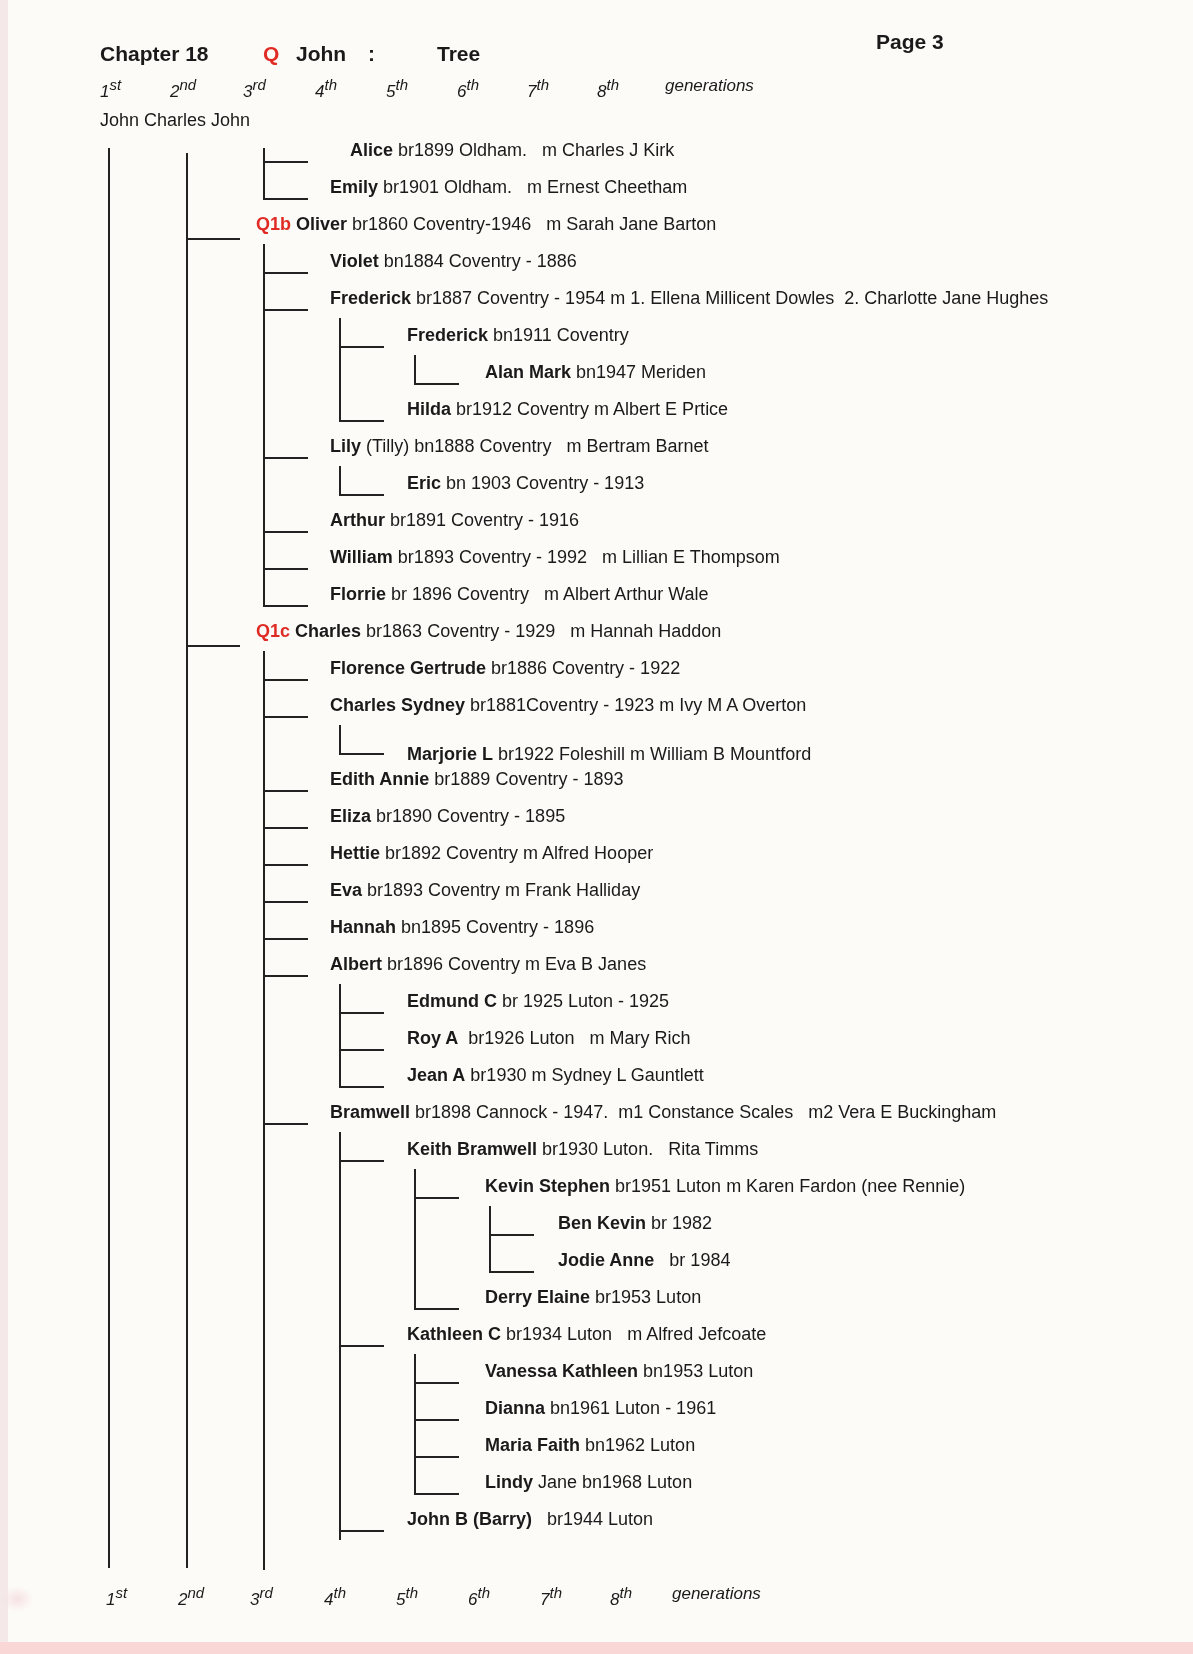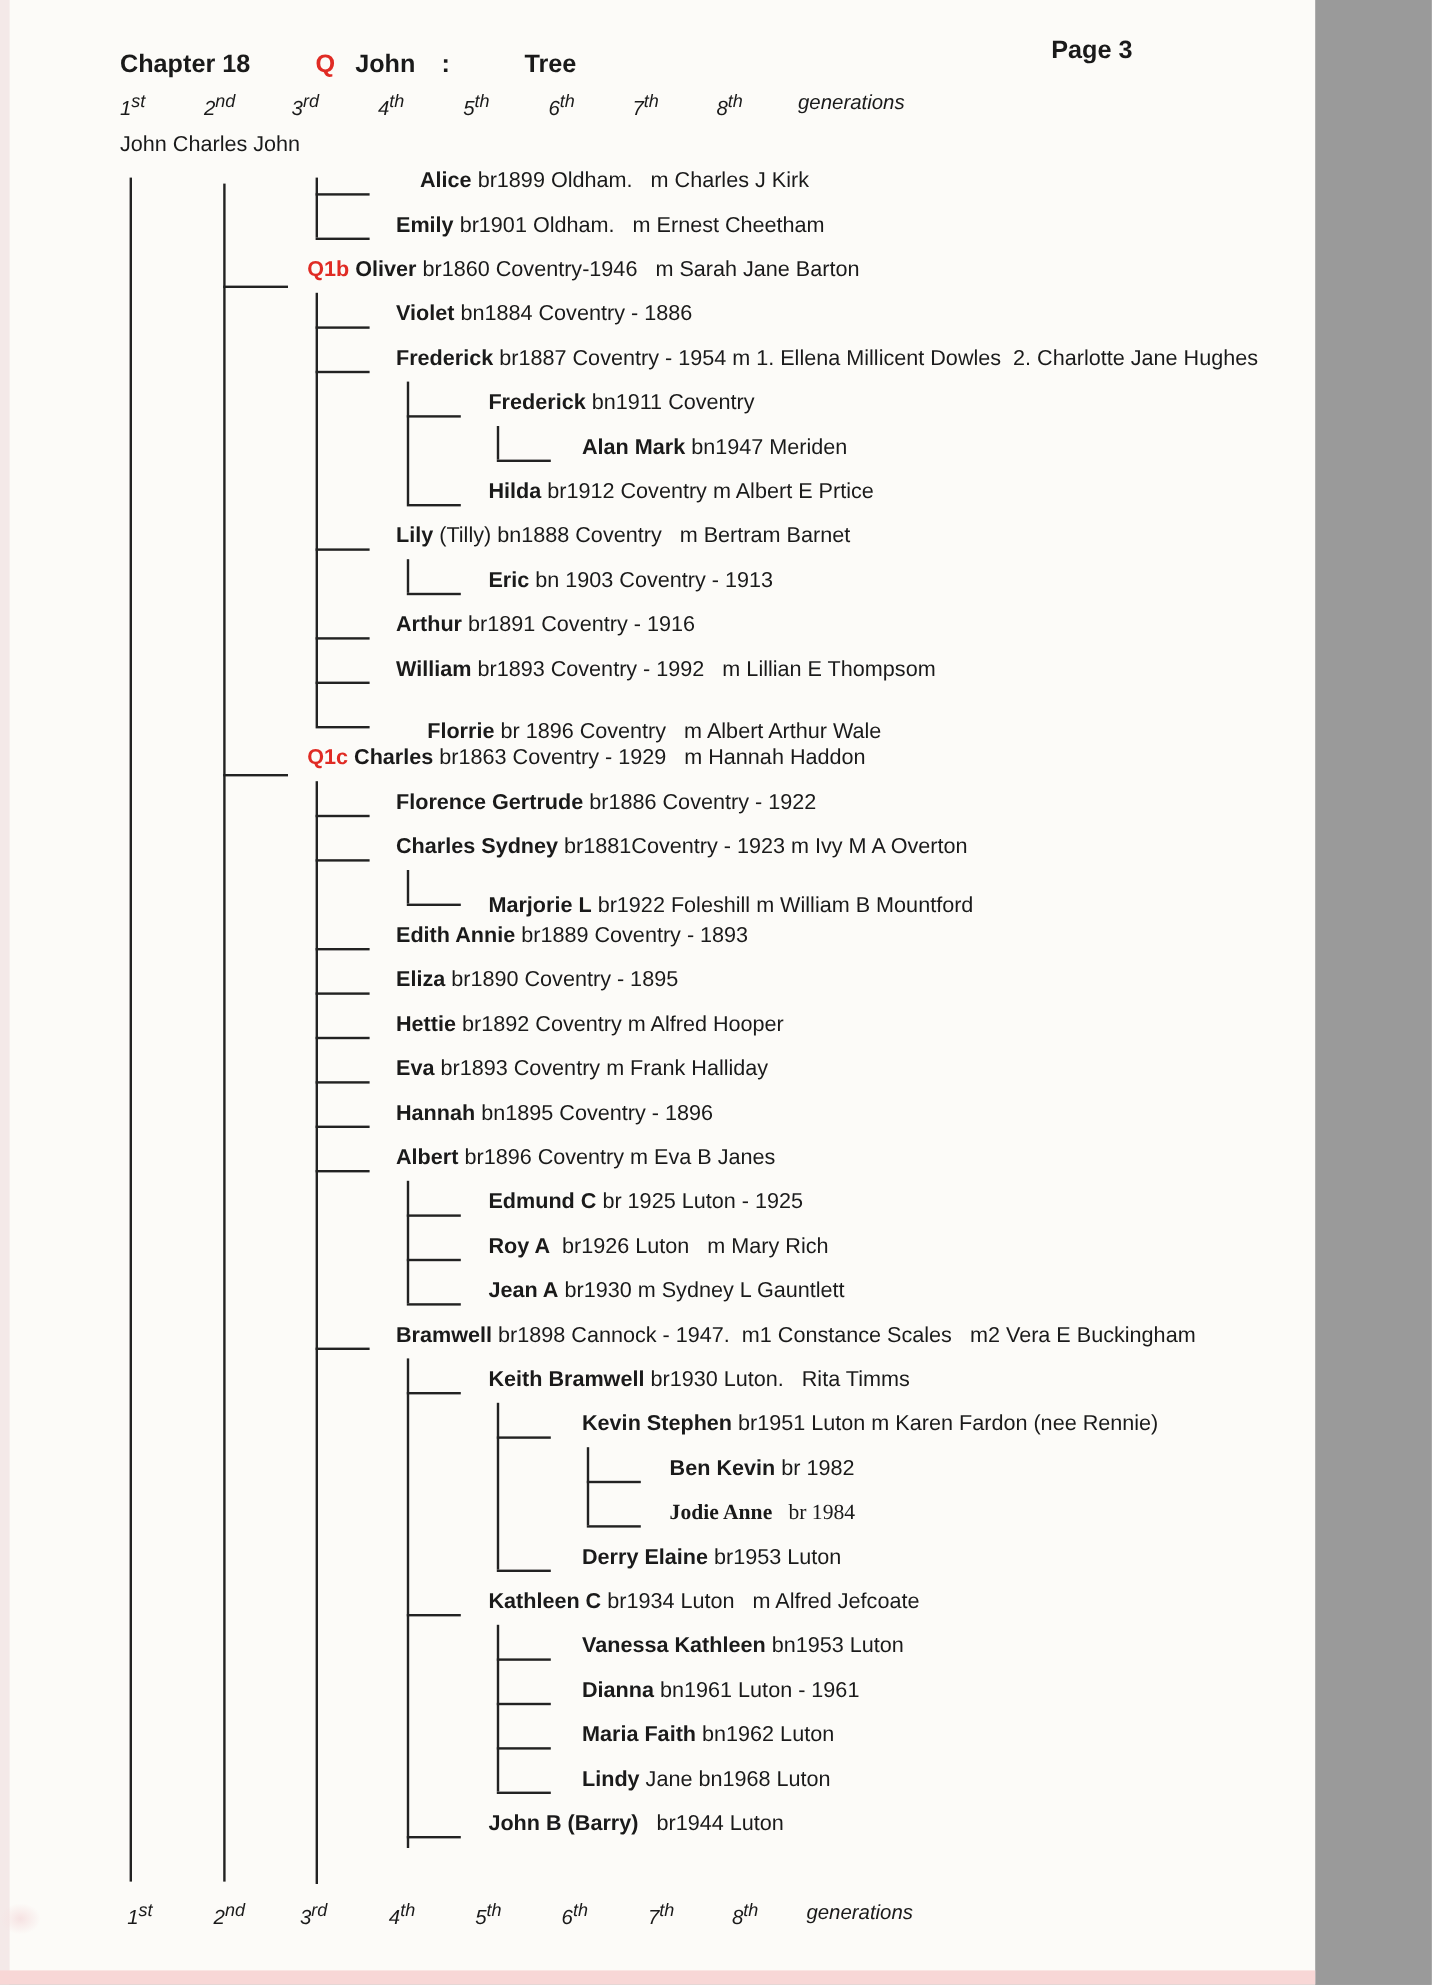--- a/index.html
+++ b/index.html
@@ -1,18 +1,18 @@
 <!DOCTYPE html>
 <html><head>
 <meta charset="utf-8">
 <style>
   html,body{margin:0;padding:0;background:#9a9a9a;}
   #page{
     position:relative;
-    width:1096px;height:1654px;
+    width:1193px;height:1654px;
     background:#fcfbf8;
     overflow:hidden;
     font-family:"Liberation Sans", sans-serif;
     color:#1a1a1a;
   }
   .abs{position:absolute;}
   
   .title{font-size:21px;font-weight:bold;white-space:pre;}
   .title-q{color:#e02b24;}
   .page-no{font-size:21px;font-weight:bold;}
@@ -80,21 +80,21 @@
       <div class="person" style="left: 407px; top: 399px;"><b>Hilda</b><span> br1912 Coventry m Albert E Prtice</span></div>
       <div class="hline" style="left: 339px; top: 420px; width: 45px;"></div>
       <div class="person" style="left: 330px; top: 436px;"><b>Lily</b><span> (Tilly) bn1888 Coventry   m Bertram Barnet</span></div>
       <div class="hline" style="left: 263px; top: 457px; width: 45px;"></div>
       <div class="person" style="left: 407px; top: 473px;"><b>Eric</b><span> bn 1903 Coventry - 1913</span></div>
       <div class="hline" style="left: 339px; top: 494px; width: 45px;"></div>
       <div class="person" style="left: 330px; top: 510px;"><b>Arthur</b><span> br1891 Coventry - 1916</span></div>
       <div class="hline" style="left: 263px; top: 531px; width: 45px;"></div>
       <div class="person" style="left: 330px; top: 547px;"><b>William</b><span> br1893 Coventry - 1992   m Lillian E Thompsom</span></div>
       <div class="hline" style="left: 263px; top: 568px; width: 45px;"></div>
-      <div class="person" style="left: 330px; top: 599px; margin-left: 26px;"><b>Florrie</b><span> br 1896 Coventry   m Albert Arthur Wale</span></div>
+      <div class="person" style="left: 330px; top: 584px;"><b>Florrie</b><span> br 1896 Coventry   m Albert Arthur Wale</span></div>
       <div class="hline" style="left: 263px; top: 605px; width: 45px;"></div>
       <div class="person" style="left: 256px; top: 621px;"><span class="q">Q1c </span><b>Charles</b><span> br1863 Coventry - 1929   m Hannah Haddon</span></div>
       <div class="hline" style="left: 186px; top: 645px; width: 54px;"></div>
       <div class="person" style="left: 330px; top: 658px;"><b>Florence Gertrude</b><span> br1886 Coventry - 1922</span></div>
       <div class="hline" style="left: 263px; top: 679px; width: 45px;"></div>
       <div class="person" style="left: 330px; top: 695px;"><b>Charles Sydney</b><span> br1881Coventry - 1923 m Ivy M A Overton</span></div>
       <div class="hline" style="left: 263px; top: 716px; width: 45px;"></div>
       <div class="person" style="left: 407px; top: 744px;"><b>Marjorie L</b><span> br1922 Foleshill m William B Mountford</span></div>
       <div class="hline" style="left: 339px; top: 753px; width: 45px;"></div>
       <div class="person" style="left: 330px; top: 769px;"><b>Edith Annie</b><span> br1889 Coventry - 1893</span></div>
@@ -116,21 +116,21 @@
       <div class="person" style="left: 407px; top: 1065px;"><b>Jean A</b><span> br1930 m Sydney L Gauntlett</span></div>
       <div class="hline" style="left: 339px; top: 1086px; width: 45px;"></div>
       <div class="person" style="left: 330px; top: 1102px;"><b>Bramwell</b><span> br1898 Cannock - 1947.  m1 Constance Scales   m2 Vera E Buckingham</span></div>
       <div class="hline" style="left: 263px; top: 1123px; width: 45px;"></div>
       <div class="person" style="left: 407px; top: 1139px;"><b>Keith Bramwell</b><span> br1930 Luton.   Rita Timms</span></div>
       <div class="hline" style="left: 339px; top: 1160px; width: 45px;"></div>
       <div class="person" style="left: 485px; top: 1176px;"><b>Kevin Stephen</b><span> br1951 Luton m Karen Fardon (nee Rennie)</span></div>
       <div class="hline" style="left: 414px; top: 1197px; width: 45px;"></div>
       <div class="person" style="left: 558px; top: 1213px;"><b>Ben Kevin</b><span> br 1982</span></div>
       <div class="hline" style="left: 489px; top: 1234px; width: 45px;"></div>
-      <div class="person" style="left: 558px; top: 1250px; font-family: Liberation Serif, serif;"><b>Jodie Anne</b><span>   br 1984</span></div>
+      <div class="person" style="left: 558px; top: 1250px;"><b>Jodie Anne</b><span>   br 1984</span></div>
       <div class="hline" style="left: 489px; top: 1271px; width: 45px;"></div>
       <div class="person" style="left: 485px; top: 1287px;"><b>Derry Elaine</b><span> br1953 Luton</span></div>
       <div class="hline" style="left: 414px; top: 1308px; width: 45px;"></div>
       <div class="person" style="left: 407px; top: 1324px;"><b>Kathleen C</b><span> br1934 Luton   m Alfred Jefcoate</span></div>
       <div class="hline" style="left: 339px; top: 1345px; width: 45px;"></div>
       <div class="person" style="left: 485px; top: 1361px;"><b>Vanessa Kathleen</b><span> bn1953 Luton</span></div>
       <div class="hline" style="left: 414px; top: 1382px; width: 45px;"></div>
       <div class="person" style="left: 485px; top: 1398px;"><b>Dianna</b><span> bn1961 Luton - 1961</span></div>
       <div class="hline" style="left: 414px; top: 1419px; width: 45px;"></div>
       <div class="person" style="left: 485px; top: 1435px;"><b>Maria Faith</b><span> bn1962 Luton</span></div>

